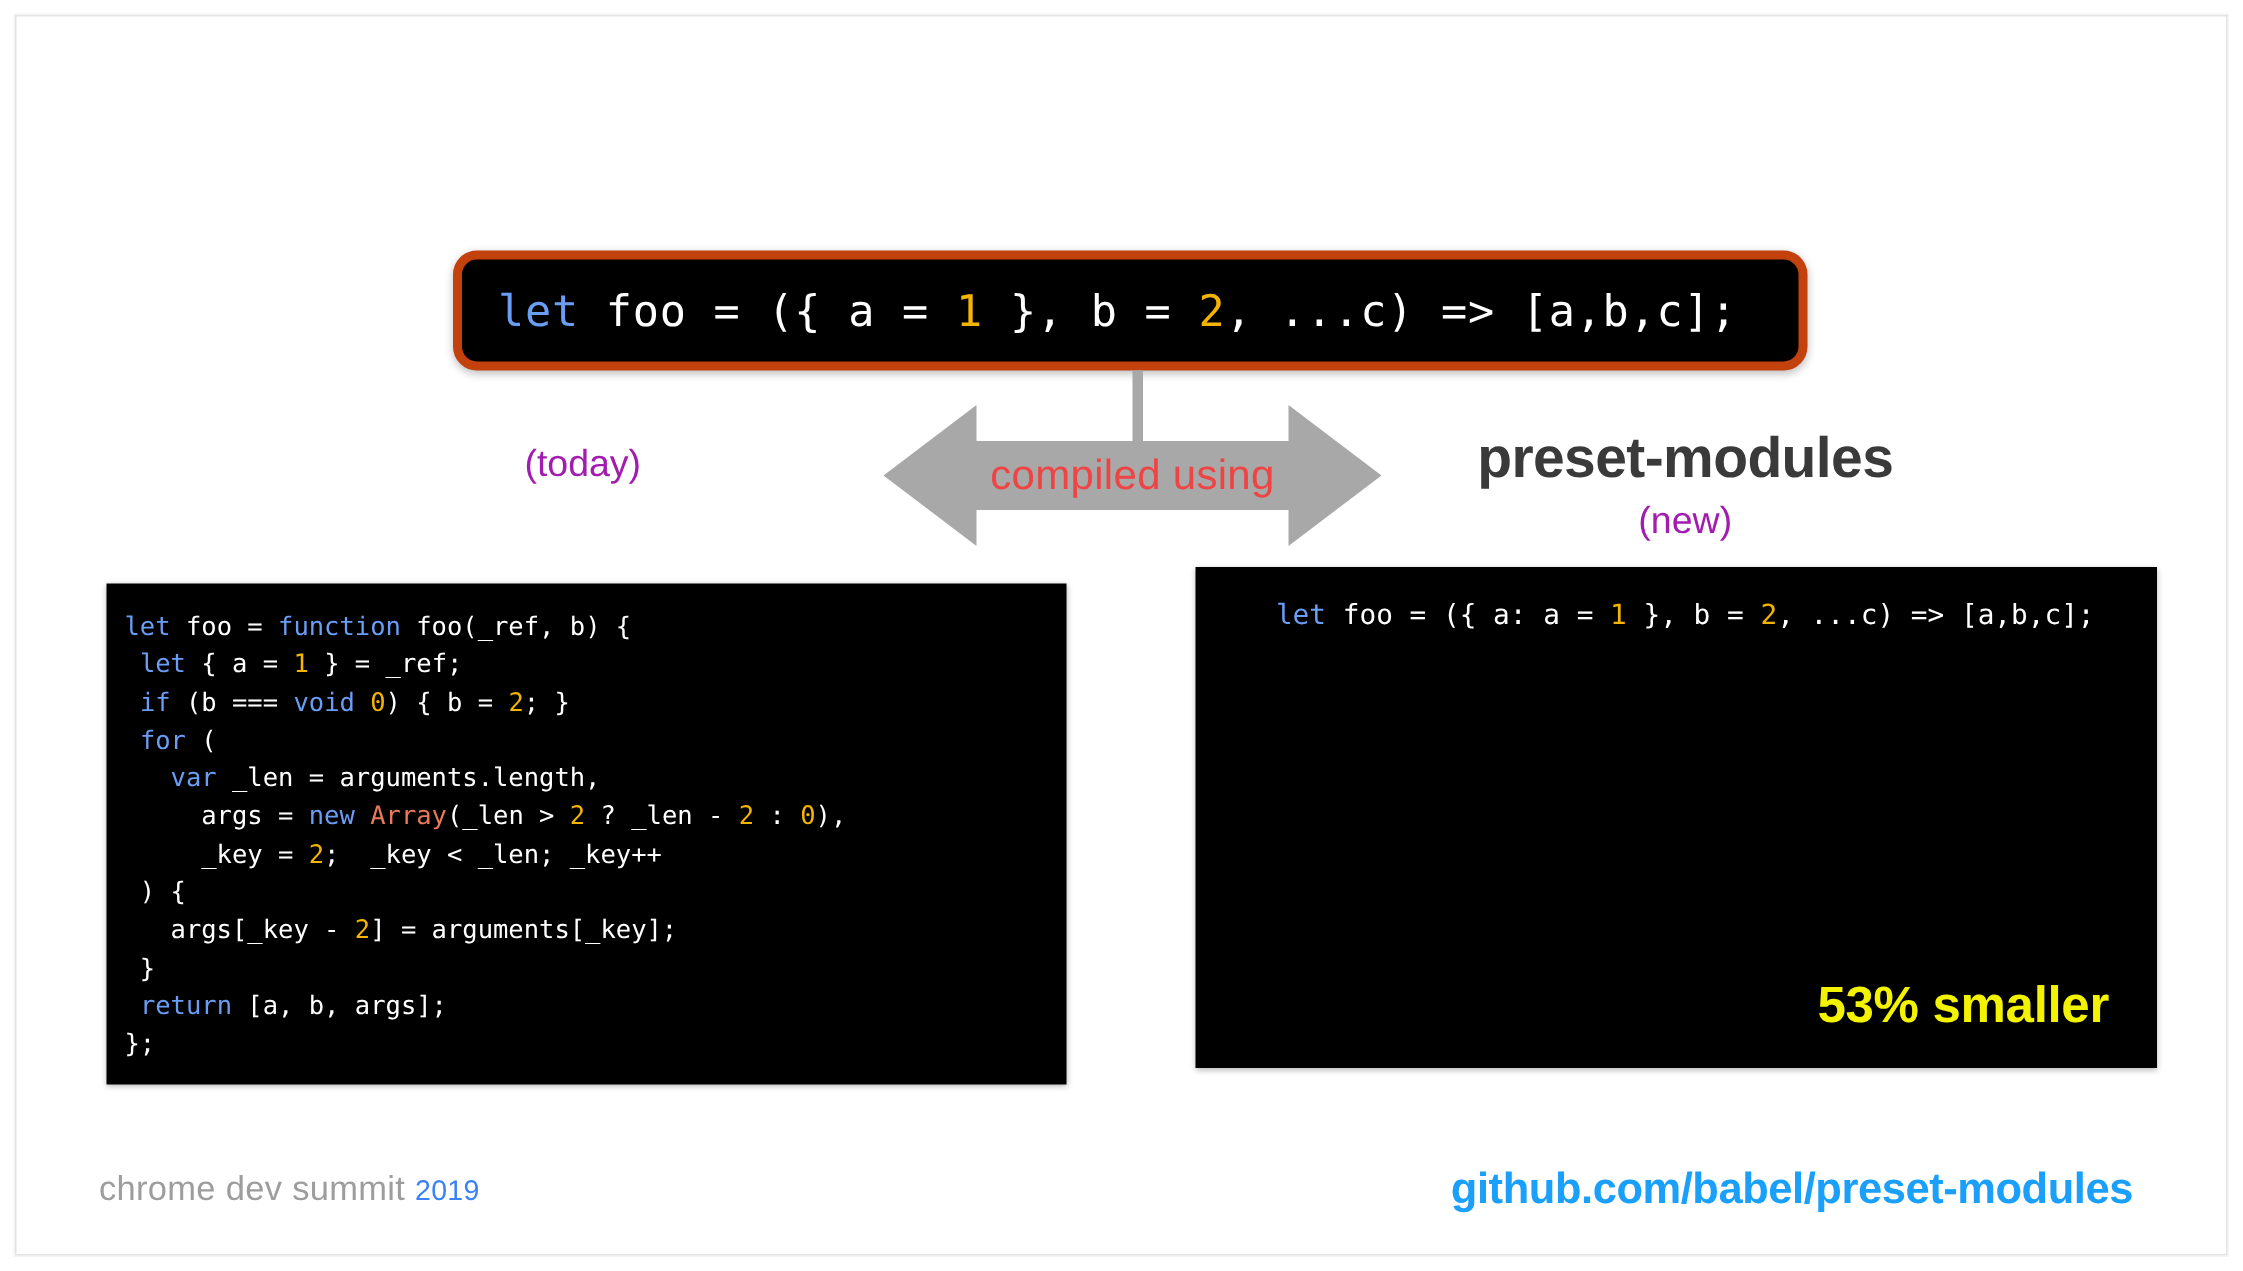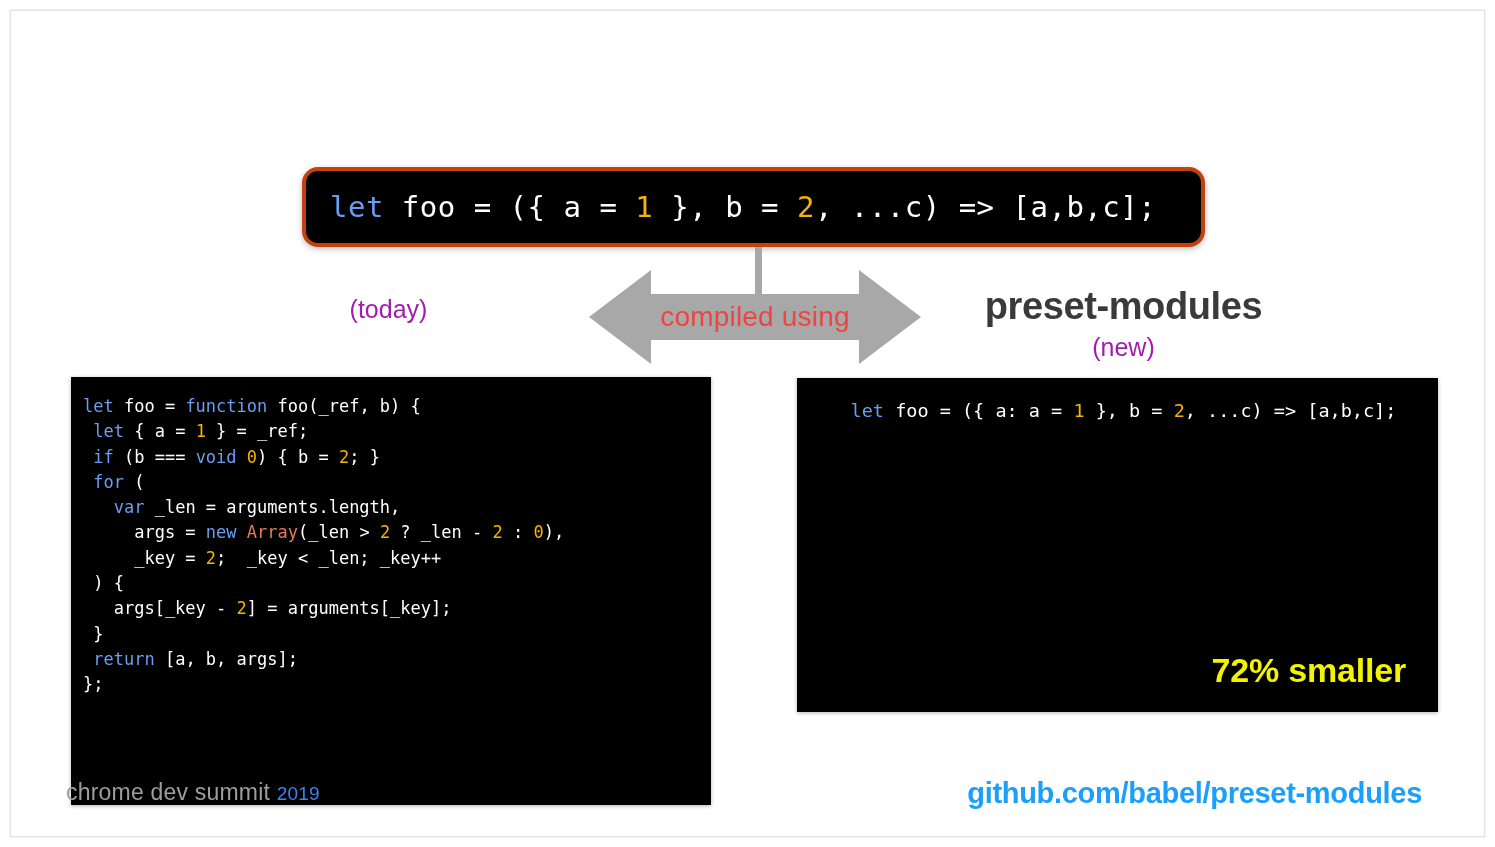--- a/index.html
+++ b/index.html
@@ -31,21 +31,21 @@
   }
 
   
   .top-box {
     position: absolute;
     left: 291px;
     top: 156px;
     width: 903px;
     height: 80px;
     background: #000000;
-    border: 4px solid #c2410c;
+    border: 6px solid #c2410c;
     border-radius: 16px;
     box-sizing: border-box;
     display: flex;
     align-items: center;
     justify-content: flex-start;
     padding-left: 24px;
     box-shadow: 0 2px 6px rgba(0,0,0,0.25);
   }
   .top-code {
     font-family: "DejaVu Sans Mono", monospace;
@@ -108,21 +108,21 @@
   }
 
   
   .code-panel {
     position: absolute;
     background: #000000;
     box-sizing: border-box;
     overflow: hidden;
     box-shadow: 0 1px 4px rgba(0,0,0,0.3);
   }
-  .code-panel.left-panel  { left: 60px;  top: 366px; width: 640px; height: 428px; }
+  .code-panel.left-panel  { left: 60px;  top: 378px; width: 640px; height: 334px; }
   .code-panel.right-panel { left: 786px; top: 367px; width: 641px; height: 334px; text-align: center; }
 
   .code-body {
     font-family: "DejaVu Sans Mono", monospace;
     font-size: 17px;
     line-height: 25.3px;
     white-space: pre;
     color: #ffffff;
     padding: 17px 0 0 12px;
   }
@@ -198,21 +198,21 @@
       <div class="heading-main">preset-modules</div>
       <div class="heading-sub">(new)</div>
     </div>
 
     <div class="code-panel left-panel">
       <div class="code-body" id="code-left"><div><span class="kw">let</span><span class="pl"> foo = </span><span class="kw">function</span><span class="pl"> foo(_ref, b) {</span></div><div><span class="pl"> </span><span class="kw">let</span><span class="pl"> { a = </span><span class="num">1</span><span class="pl"> } = _ref;</span></div><div><span class="pl"> </span><span class="kw">if</span><span class="pl"> (b === </span><span class="kw">void</span><span class="pl"> </span><span class="num">0</span><span class="pl">) { b = </span><span class="num">2</span><span class="pl">; }</span></div><div><span class="pl"> </span><span class="kw">for</span><span class="pl"> (</span></div><div><span class="pl">   </span><span class="kw">var</span><span class="pl"> _len = arguments.length,</span></div><div><span class="pl">     args = </span><span class="kw">new</span><span class="pl"> </span><span class="cls">Array</span><span class="pl">(_len &gt; </span><span class="num">2</span><span class="pl"> ? _len - </span><span class="num">2</span><span class="pl"> : </span><span class="num">0</span><span class="pl">),</span></div><div><span class="pl">     _key = </span><span class="num">2</span><span class="pl">;  _key &lt; _len; _key++</span></div><div><span class="pl"> ) {</span></div><div><span class="pl">   args[_key - </span><span class="num">2</span><span class="pl">] = arguments[_key];</span></div><div><span class="pl"> }</span></div><div><span class="pl"> </span><span class="kw">return</span><span class="pl"> [a, b, args];</span></div><div><span class="pl">};</span></div></div>
     </div>
 
     <div class="code-panel right-panel">
       <div class="code-body big" id="code-right"><div><span class="kw">let</span><span class="pl"> foo = ({ a: a = </span><span class="num">1</span><span class="pl"> }, b = </span><span class="num">2</span><span class="pl">, ...c) =&gt; [a,b,c];</span></div></div>
-      <div class="smaller-badge">72% smaller</div>
+      <div class="smaller-badge">53% smaller</div>
     </div>
 
     <div class="footer-left">
       <span>chrome dev summit</span>
       <span class="year">2019</span>
     </div>
     <div class="footer-right">github.com/babel/preset-modules</div>
 
   </div>
 </div>

